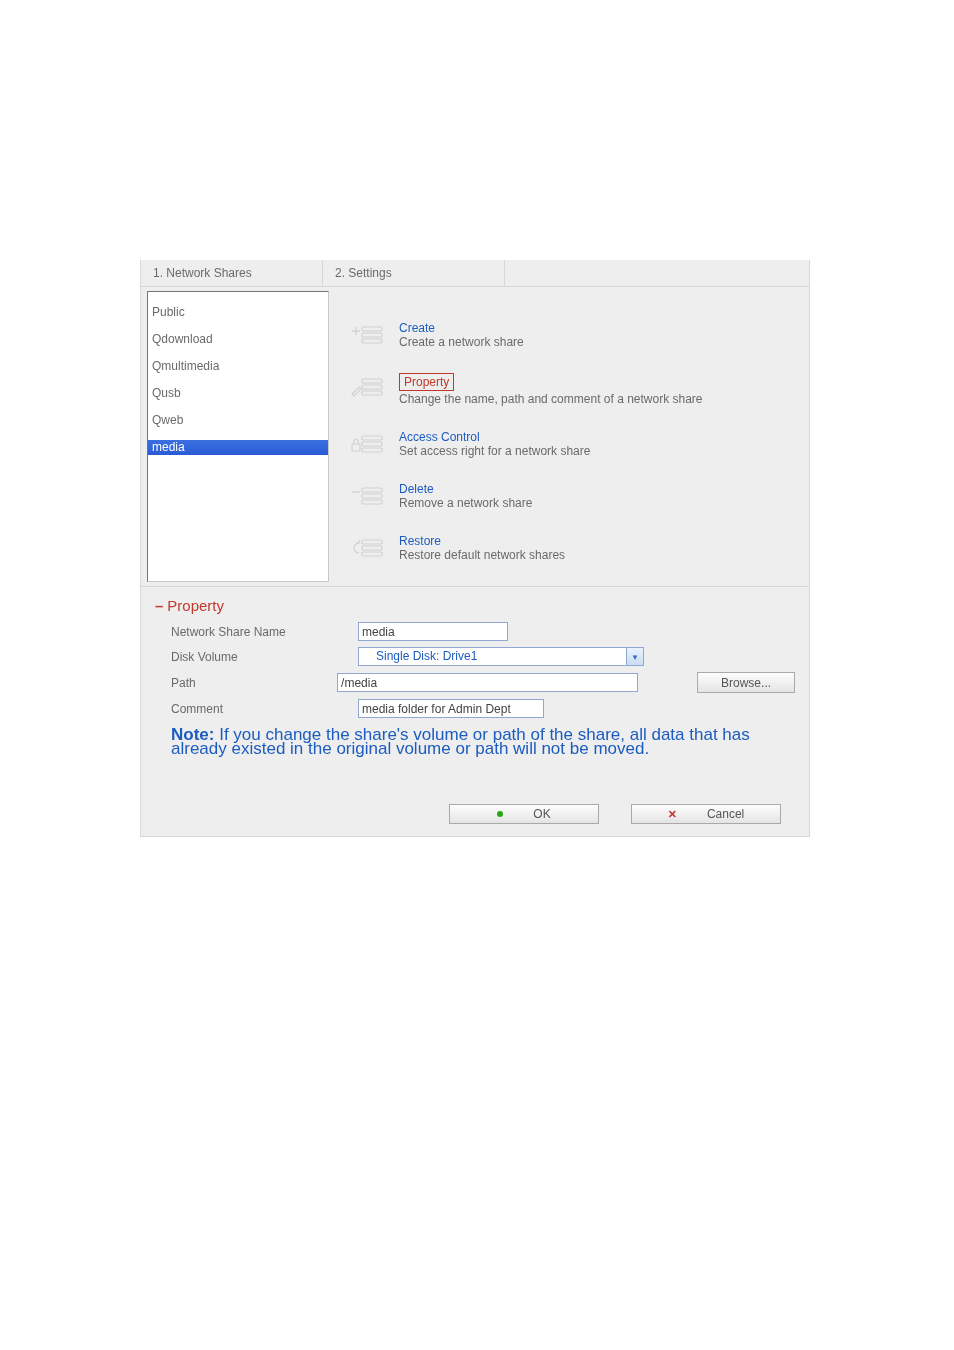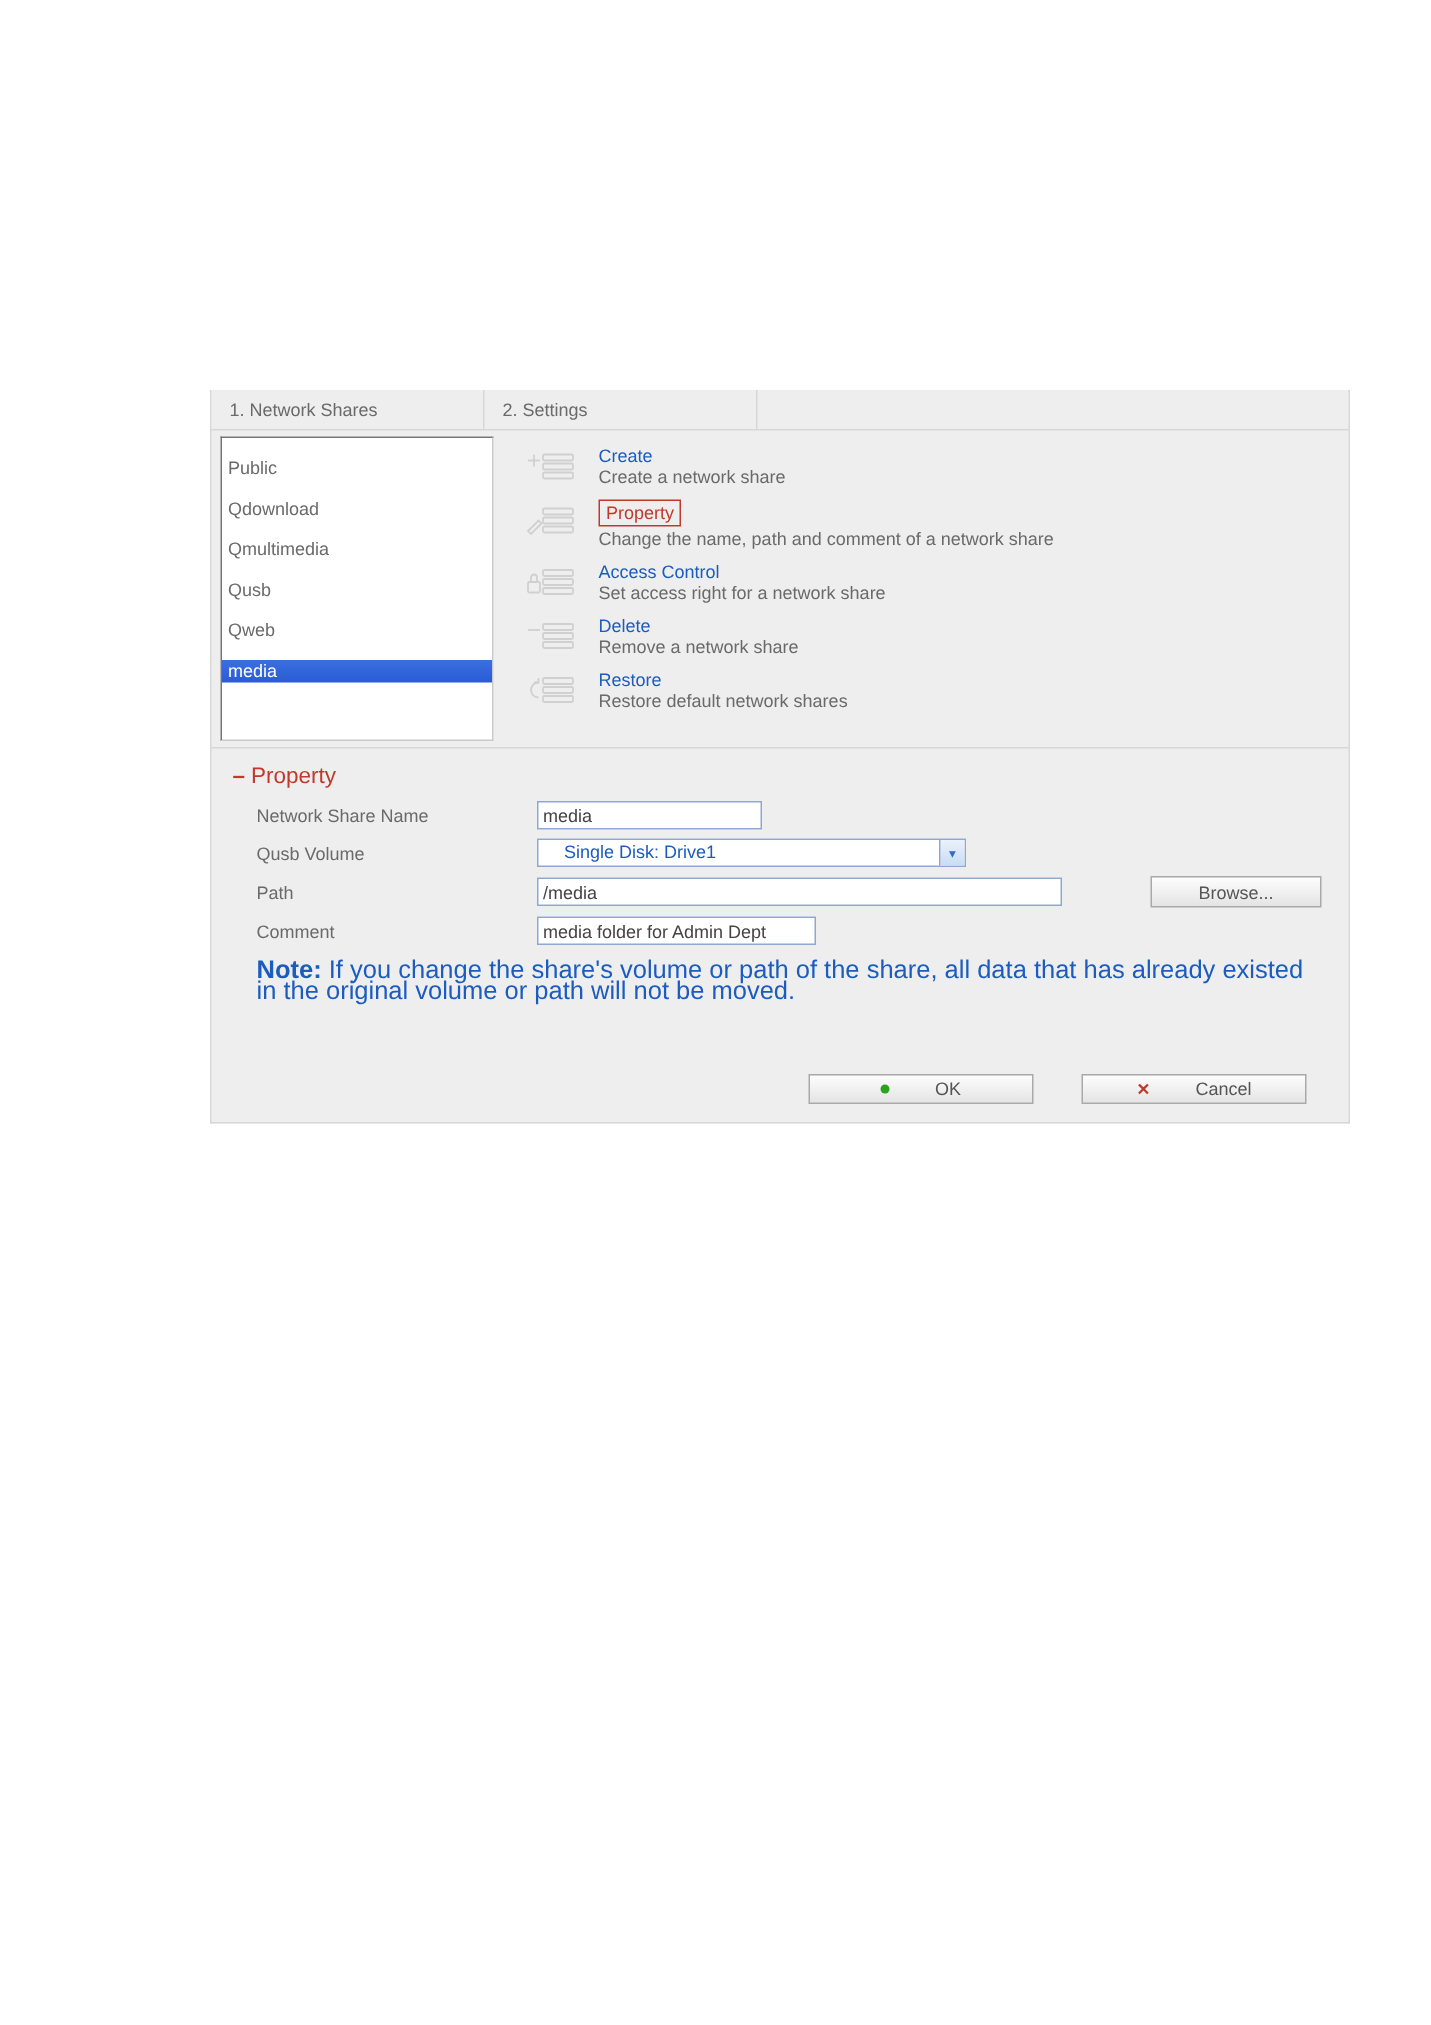--- a/index.html
+++ b/index.html
@@ -4,21 +4,21 @@
   <style>
     * { box-sizing: border-box; margin: 0; padding: 0; }
     body {
       font-family: Tahoma, Verdana, Arial, sans-serif;
       font-size: 12px;
       background: #ffffff;
       padding: 260px 140px;
       color: #555;
     }
     .panel {
-      width: 760px;
+      width: 670px;
       background: #eeeeee;
       border-left: 1px solid #d7d7d7;
       border-right: 1px solid #d7d7d7;
       border-bottom: 1px solid #d7d7d7;
     }
     .tabs {
       display: flex;
       border-bottom: 1px solid #d7d7d7;
     }
     .tab {
@@ -57,20 +57,21 @@
     }
     .actions {
       flex: 1;
       padding: 10px 6px 16px 16px;
     }
     .action-row {
       display: flex;
       align-items: flex-start;
       gap: 14px;
       margin-bottom: 8px;
+      margin-top: 24px;
     }
     .action-icon {
       width: 36px;
       height: 28px;
       flex-shrink: 0;
       display: flex;
       align-items: center;
       justify-content: center;
       opacity: .55;
     }
@@ -283,21 +284,21 @@
       <span class="minus">–</span><span>Property</span>
     </div>
 
     <div class="form">
       <div class="form-row">
         <div class="form-label">Network Share Name</div>
         <input class="text-input" style="width: 150px;" value="media">
       </div>
 
       <div class="form-row">
-        <div class="form-label">Qusb Volume</div>
+        <div class="form-label">Disk Volume</div>
         <div class="select-wrap">
           <div class="sel-val">Single Disk: Drive1</div>
           <div class="sel-btn">▾</div>
         </div>
       </div>
 
       <div class="form-row">
         <div class="form-label">Path</div>
         <input class="text-input" style="width: 350px;" value="/media">
         <button class="browse-btn">Browse...</button>

